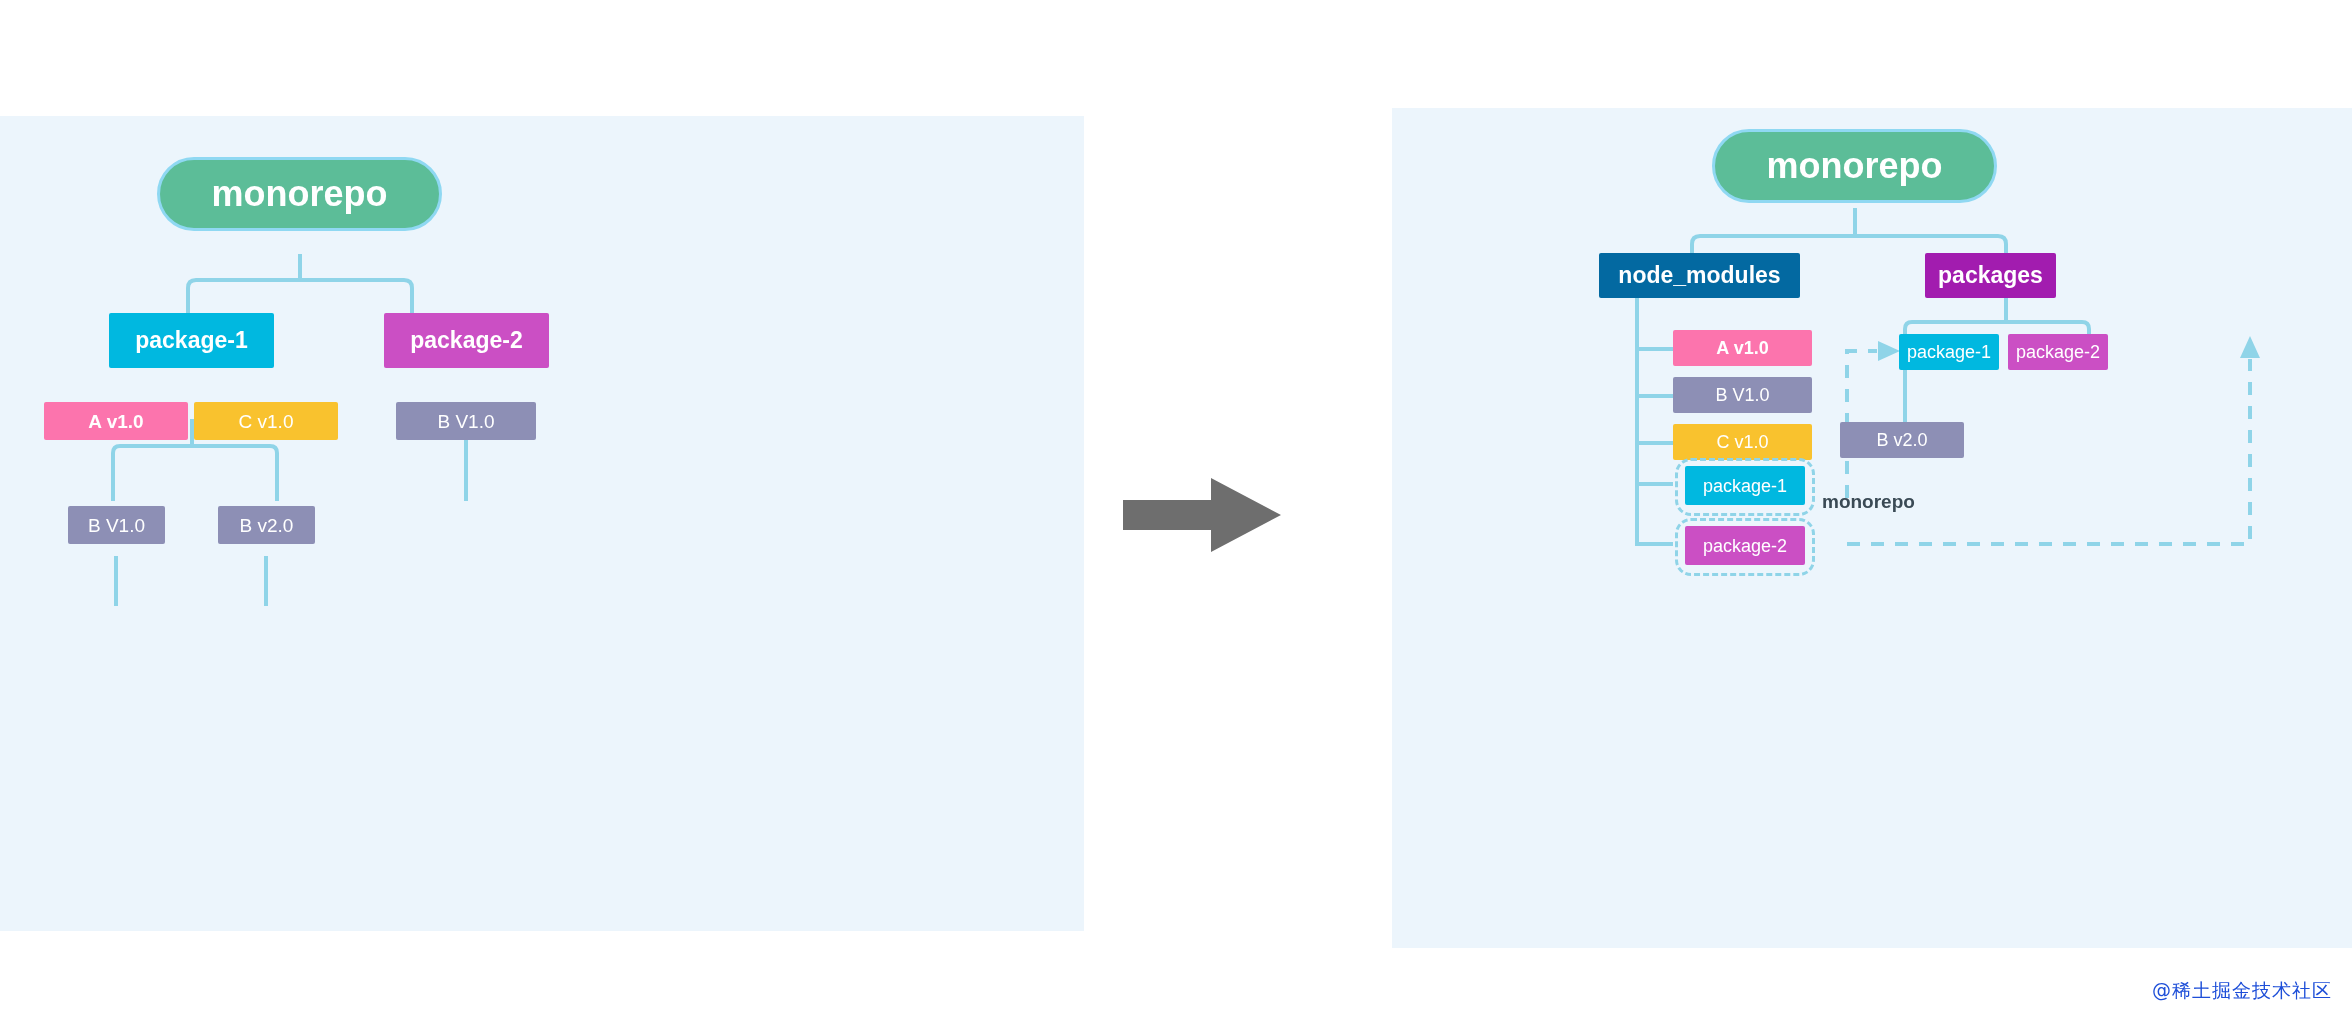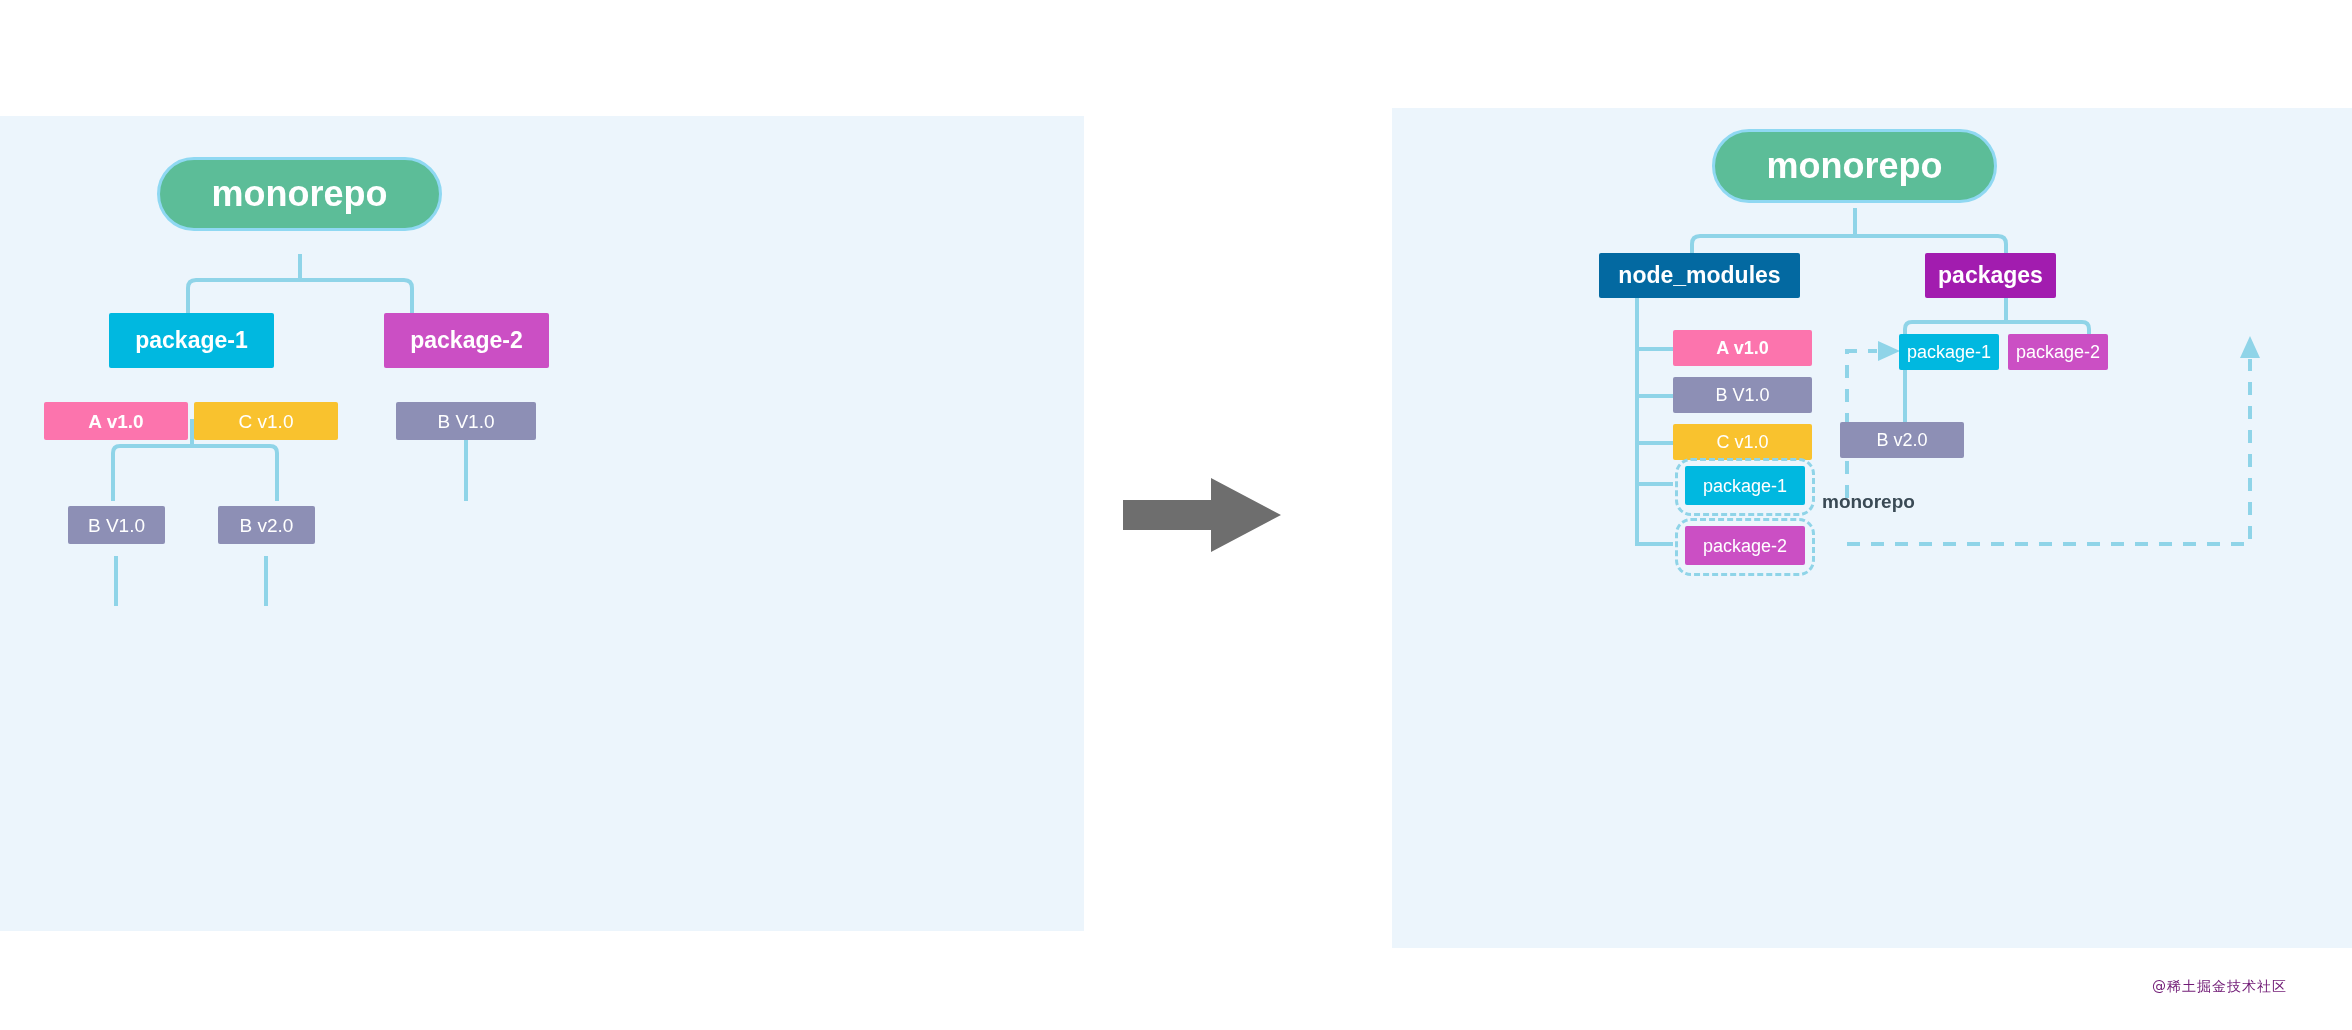--- a/index.html
+++ b/index.html
@@ -18,21 +18,21 @@
   .root{border-radius:70px;border:3px solid #8fd8f2;font-weight:bold;}
   .rect{border-radius:2px;}
   .bold{font-weight:bold;}
 
   .dashed-wrap{position:absolute;border:3px dashed #8fd4e8;border-radius:16px;box-sizing:border-box;}
 
   .label-text{position:absolute;color:#3a4a55;font-weight:bold;}
 
   .arrow-mid{position:absolute;}
 
-  .watermark{position:absolute;color:#701a75;font-size:14px;letter-spacing:1px;
+  .watermark{position:absolute;color:#1d4ed8;font-size:19px;letter-spacing:1px;
              font-family:"DejaVu Sans",sans-serif;}
 </style>
 </head>
 <body>
 
 <div class="panel" id="left-panel">
 
   <svg class="edges" width="1084" height="815">
 
     <path d="M300,138 L300,164" stroke="#8fd4e8" stroke-width="4" fill="none"></path>

